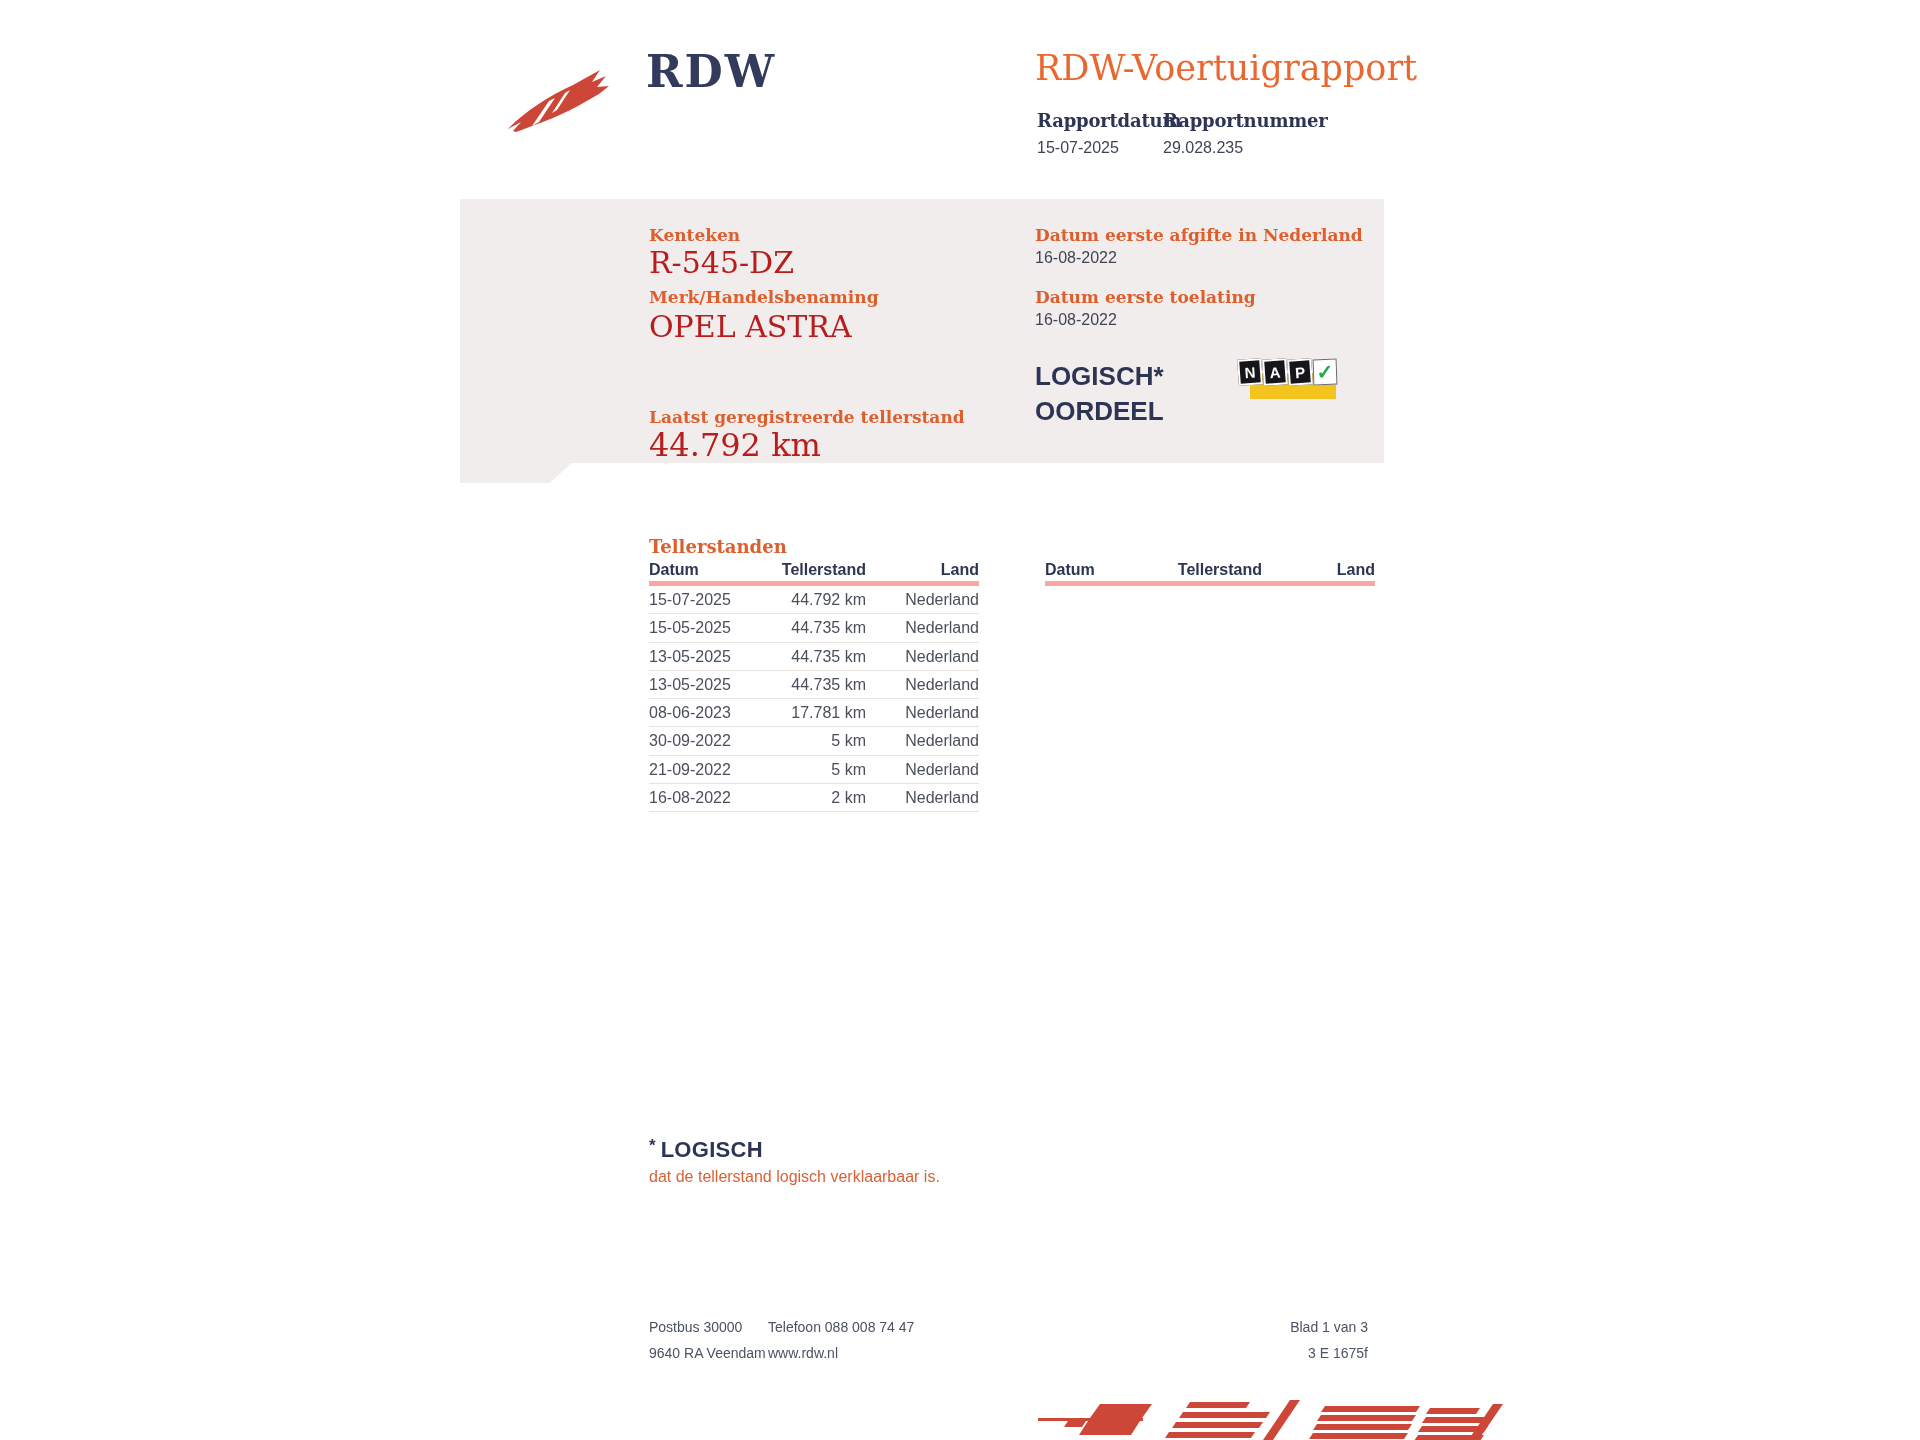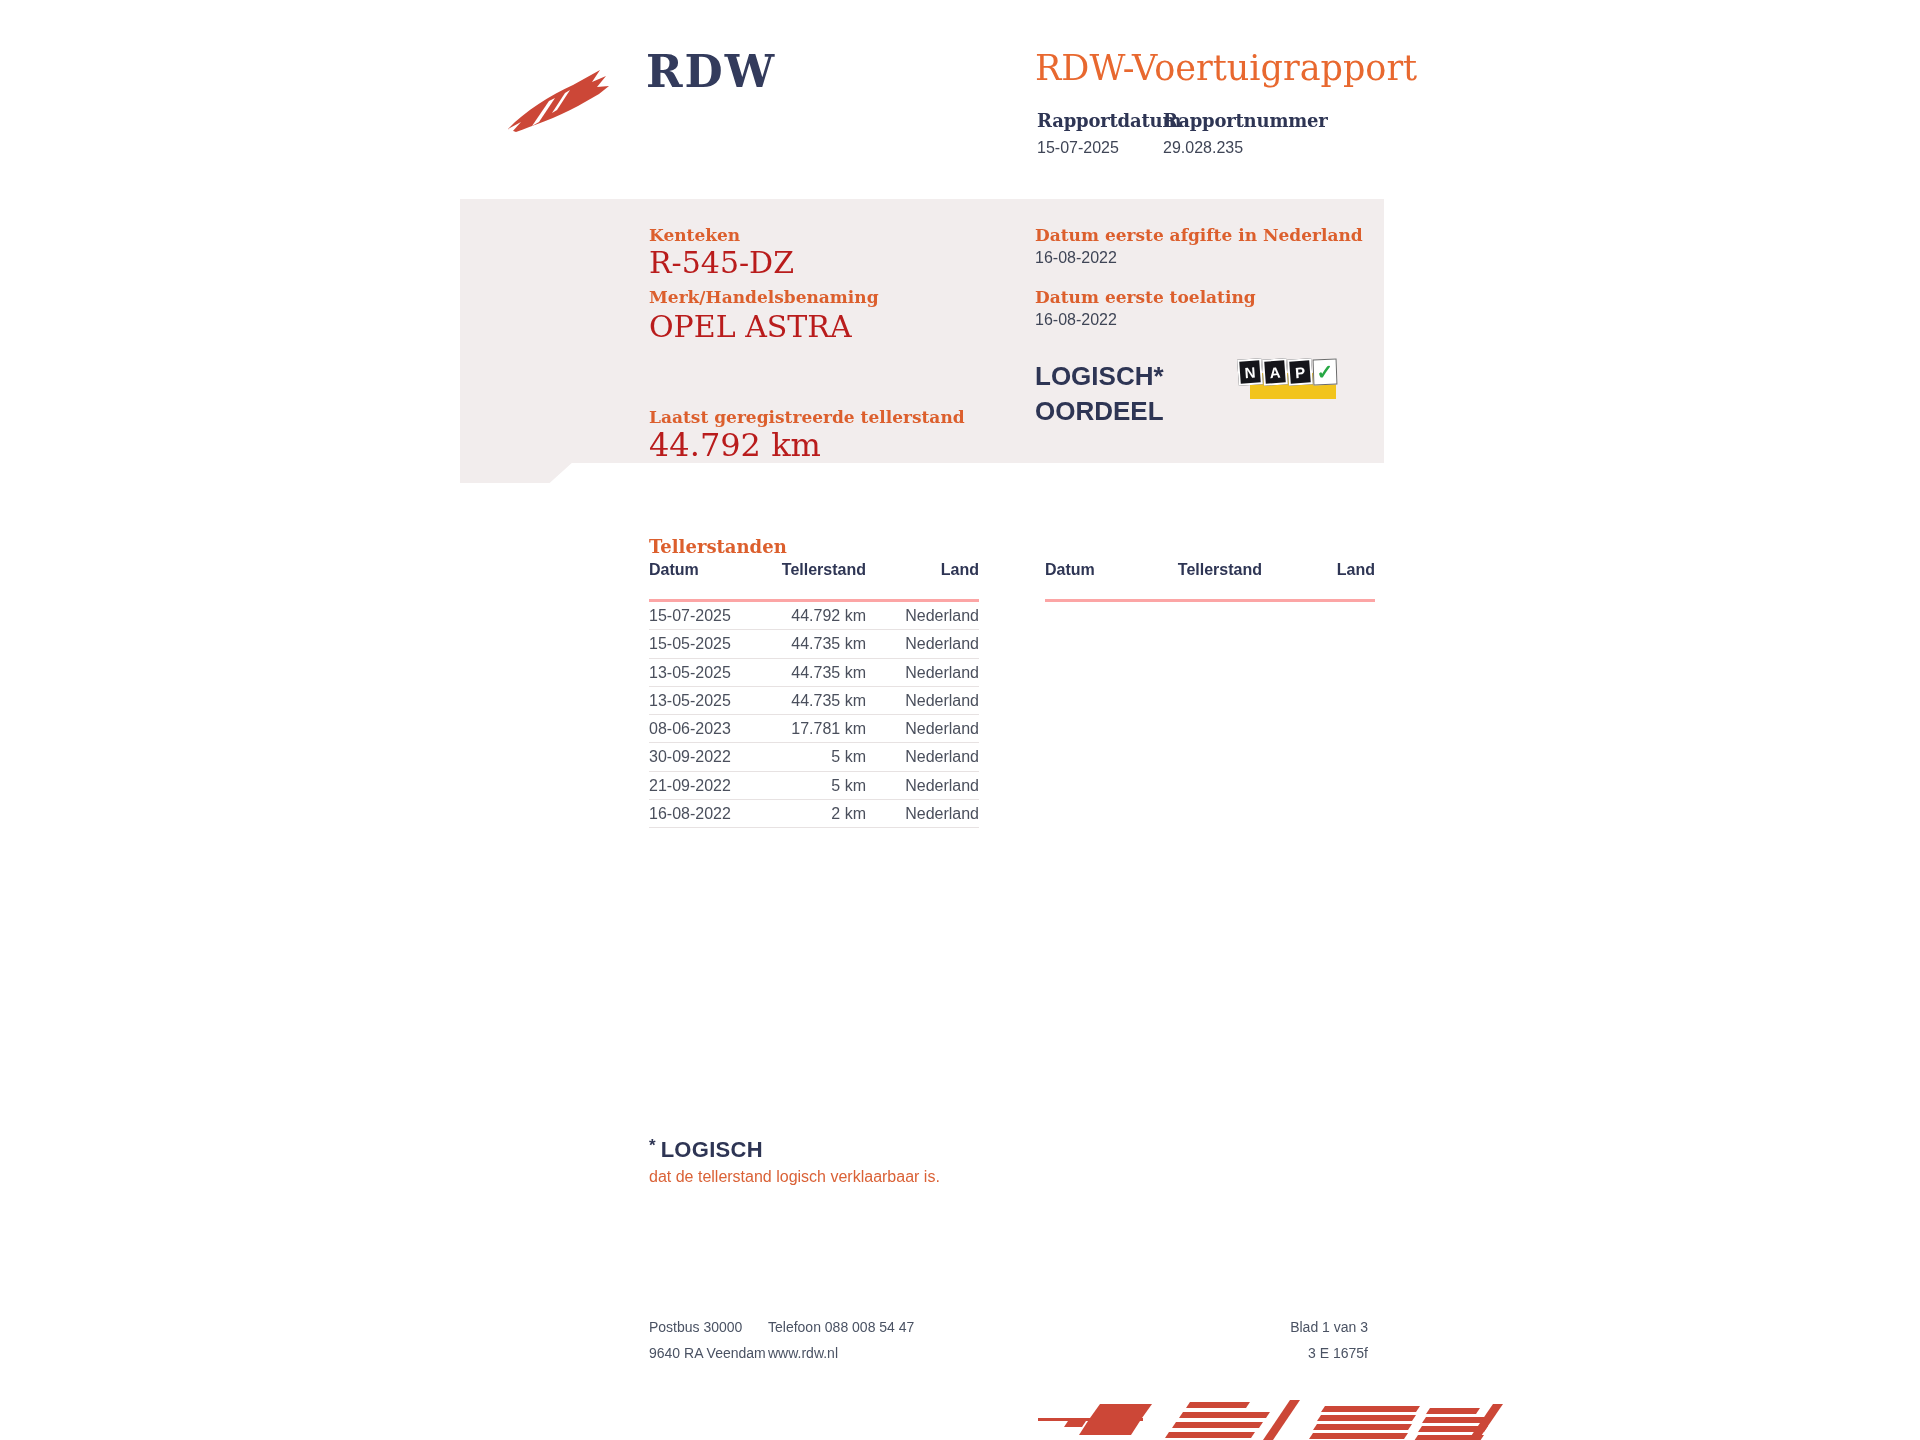--- a/index.html
+++ b/index.html
@@ -62,21 +62,21 @@
   
   .section-title {
     left:649px; top:536px; font-family:"DejaVu Serif", serif;
     font-weight:bold; font-size:18px; color:#DC5F2D;
   }
   .meter-table { width:330px; }
   .meter-table.t1 { left:649px; top:561px; }
   .meter-table.t2 { left:1045px; top:561px; }
   .thead {
     display:grid; grid-template-columns:100px 117px 113px;
-    padding-bottom:20px; border-bottom:3px solid #fca5a5;
+    padding-bottom:2px; border-bottom:5px solid #fca5a5;
     font-weight:bold; font-size:16px; color:#2E3554;
   }
   .trow {
     display:grid; grid-template-columns:100px 117px 113px;
     height:28.3px; line-height:28px; font-size:16px; color:#4A4F5C;
     border-bottom:1px solid #E7E2E2;
   }
   .c2, .c3 { text-align:right; }
 
   
@@ -223,21 +223,21 @@
 
   <div class="abs verdict-heading">
     <span class="star">*</span><span class="word">LOGISCH</span>
   </div>
   <div class="abs verdict-body">
     <div>dat de tellerstand logisch verklaarbaar is.</div>
   </div>
 
   <div class="abs foot f-postbus">Postbus 30000</div>
   <div class="abs foot f-veendam">9640 RA Veendam</div>
-  <div class="abs foot f-telefoon">Telefoon 088 008 54 47</div>
+  <div class="abs foot f-telefoon">Telefoon 088 008 74 47</div>
   <div class="abs foot f-website">www.rdw.nl</div>
   <div class="abs foot f-page">Blad 1 van 3</div>
   <div class="abs foot f-code">3 E 1675f</div>
 
   <svg class="abs deco-svg" viewBox="0 0 470 44">
     <g fill="#CC4737">
       <rect x="0" y="20" width="105" height="3"></rect>
       <polygon points="62,6 114,6 104,20 52,20"></polygon>
       <polygon points="50,23 102,23 93,37 41,37"></polygon>
       <polygon points="30,23 48,23 44,29 26,29"></polygon>

